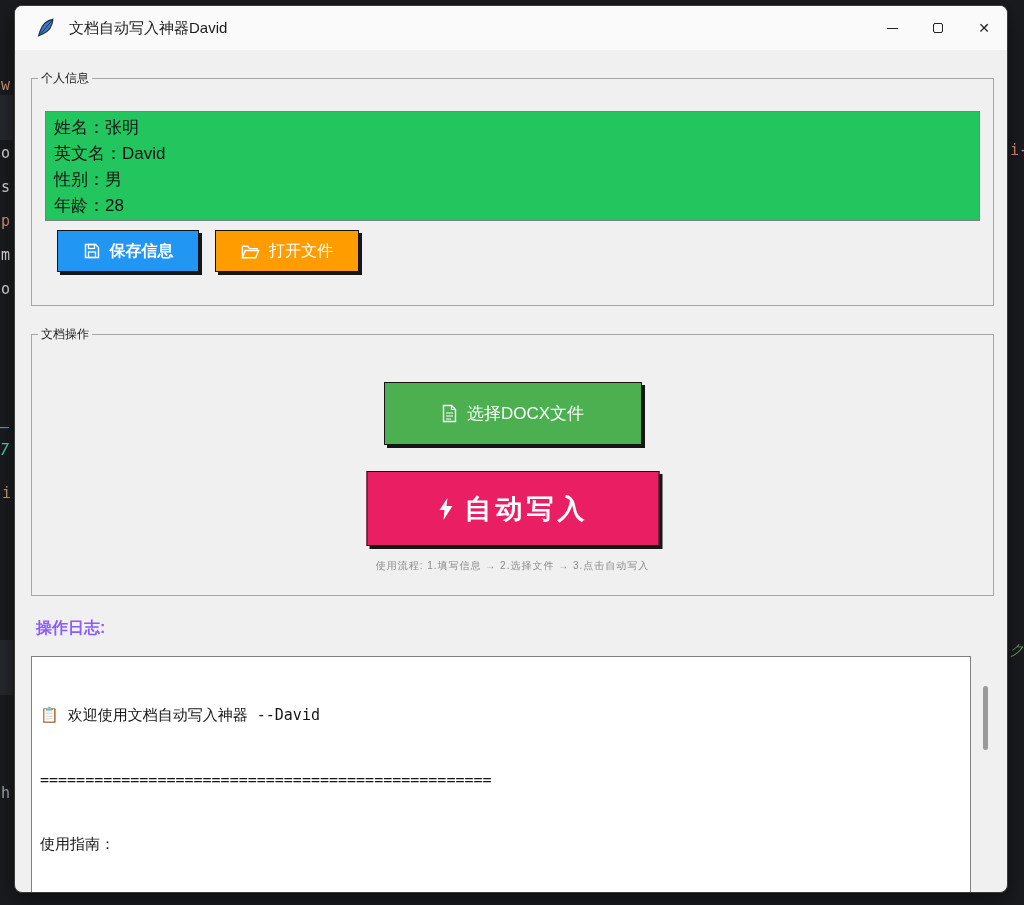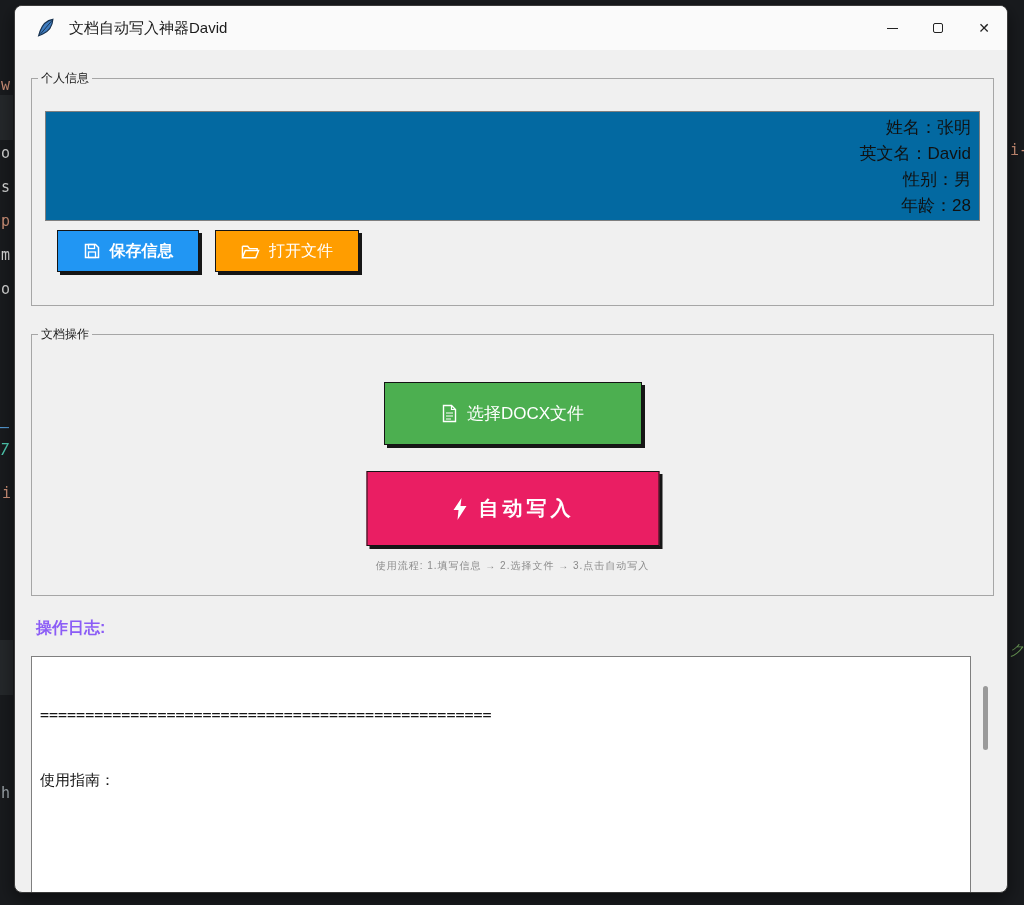--- a/index.html
+++ b/index.html
@@ -45,38 +45,37 @@
   }
   fieldset.groupbox legend {
     font-size:12px; color:#1b1b1b; margin-left:6px; padding:0 3px;font-family:Liberation Serif, serif;
   }
   #gb-personal { top:64px; height:236px; }
   #gb-docops   { top:320px; height:270px; }
 
   
   .info-text {
     position:absolute; left:13px; top:24px; width:935px; height:110px;
-    background:#0369a1; border:1px solid #7f7f7f;
+    background:#22c55e; border:1px solid #7f7f7f;
     padding:3px 8px; font-size:17px; line-height:26px; color:#111;
     overflow:hidden;
-    text-align:right;
   }
 
   
   .tk-btn {
     position:absolute; display:flex; align-items:center; justify-content:center;
     gap:9px; color:#fff; border:1px solid #141414;
     box-shadow:3px 3px 0 #161616; cursor:pointer;
     font-family:"Liberation Sans",sans-serif;
   }
   .tk-btn svg { flex:0 0 auto; }
   #btn-save { left:25px;  top:143px; width:142px; height:42px; background:#2196f3; font-size:16px;font-weight:bold; }
   #btn-open { left:183px; top:143px; width:144px; height:42px; background:#ff9d00; font-size:16px;font-family:Liberation Serif, serif; }
   #btn-docx { left:50%; transform:translateX(-50%); top:39px;  width:258px; height:63px; background:#4caf50; font-size:17px; }
-  #btn-auto { left:50%; transform:translateX(-50%); top:128px; width:293px; height:75px; background:#ea1e63; font-size:20px; font-weight:bold; letter-spacing:4px; }
+  #btn-auto { left:50%; transform:translateX(-50%); top:128px; width:293px; height:75px; background:#ea1e63; font-size:27px; font-weight:bold; letter-spacing:4px; }
 
   .hint {
     position:absolute; top:216px; width:100%; text-align:center;
     font-size:10px; color:#8a8a8a; letter-spacing:1px;
   }
 
   
   .log-label {
     position:absolute; left:21px; top:612px;
     font-size:16px; font-weight:bold; color:#8b5cf6;
@@ -179,20 +178,21 @@
       </svg>
       <span>自动写入</span>
     </div>
 
     <div class="hint">使用流程: 1.填写信息 → 2.选择文件 → 3.点击自动写入</div>
   </fieldset>
 
   <div class="log-label">操作日志:</div>
 
   <div class="log-box">
+    <div>📋 欢迎使用文档自动写入神器 --David</div>
     <div>==================================================</div>
     <div>使用指南：</div>
     
     
     
     
     
     
     
     

